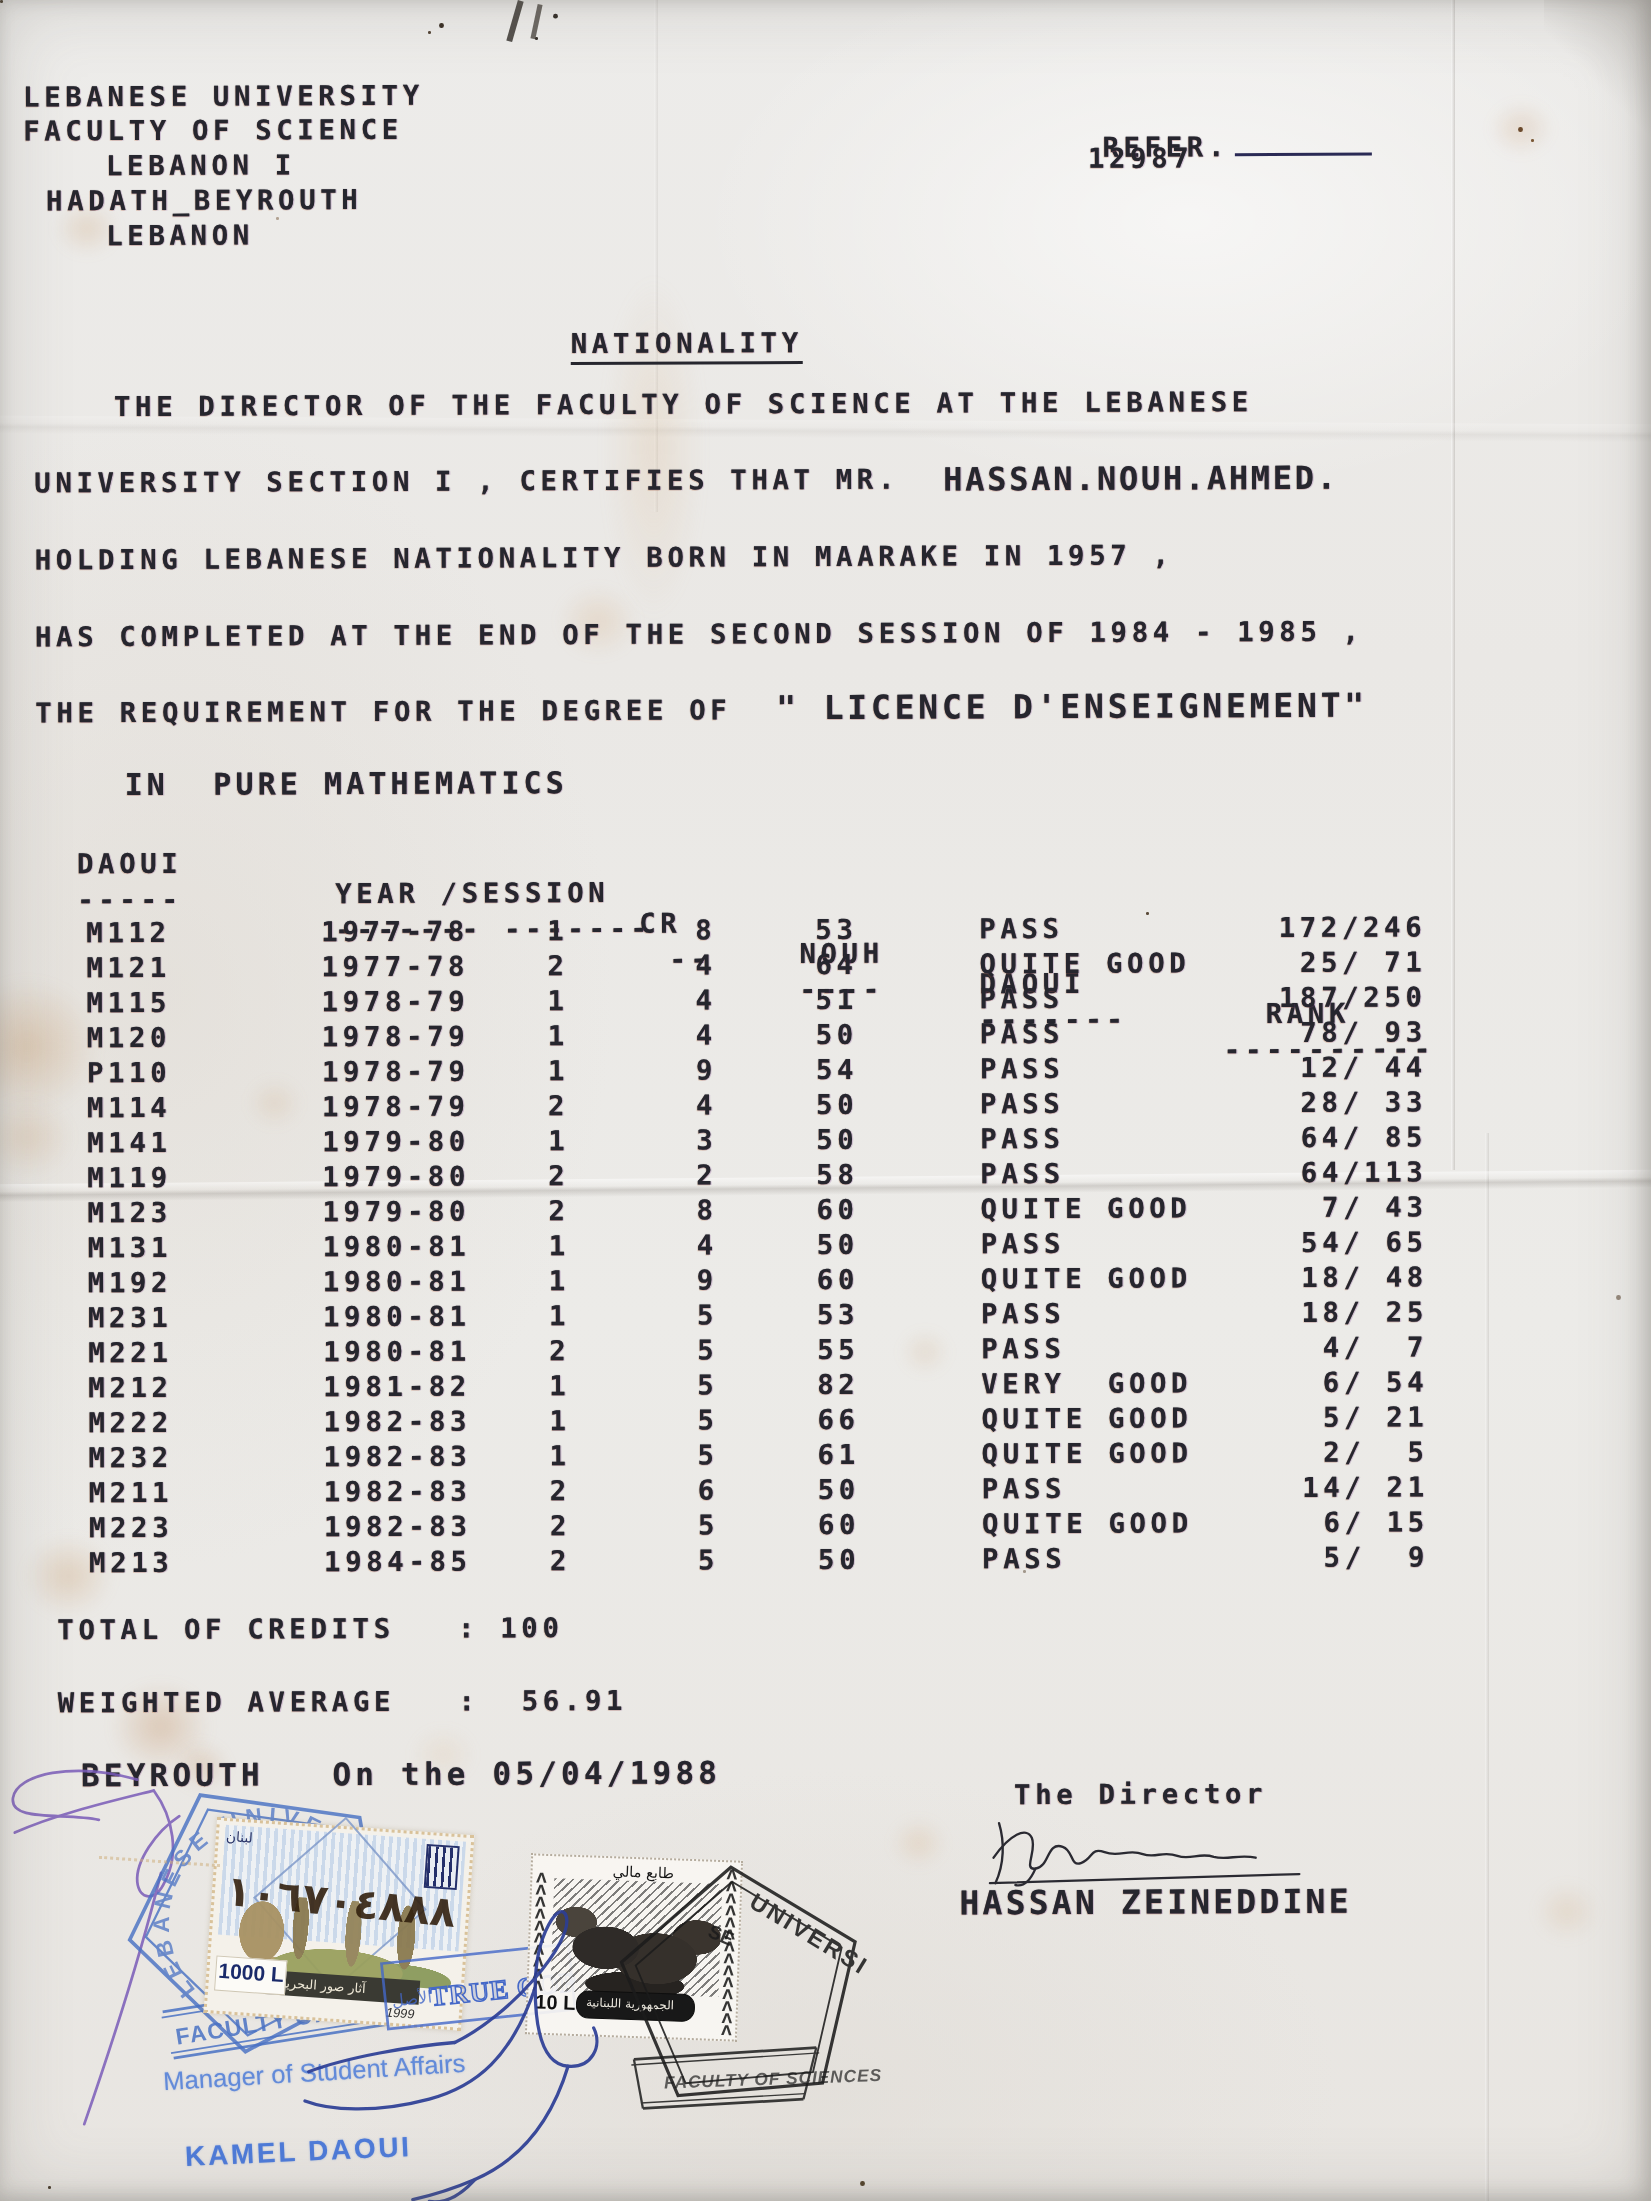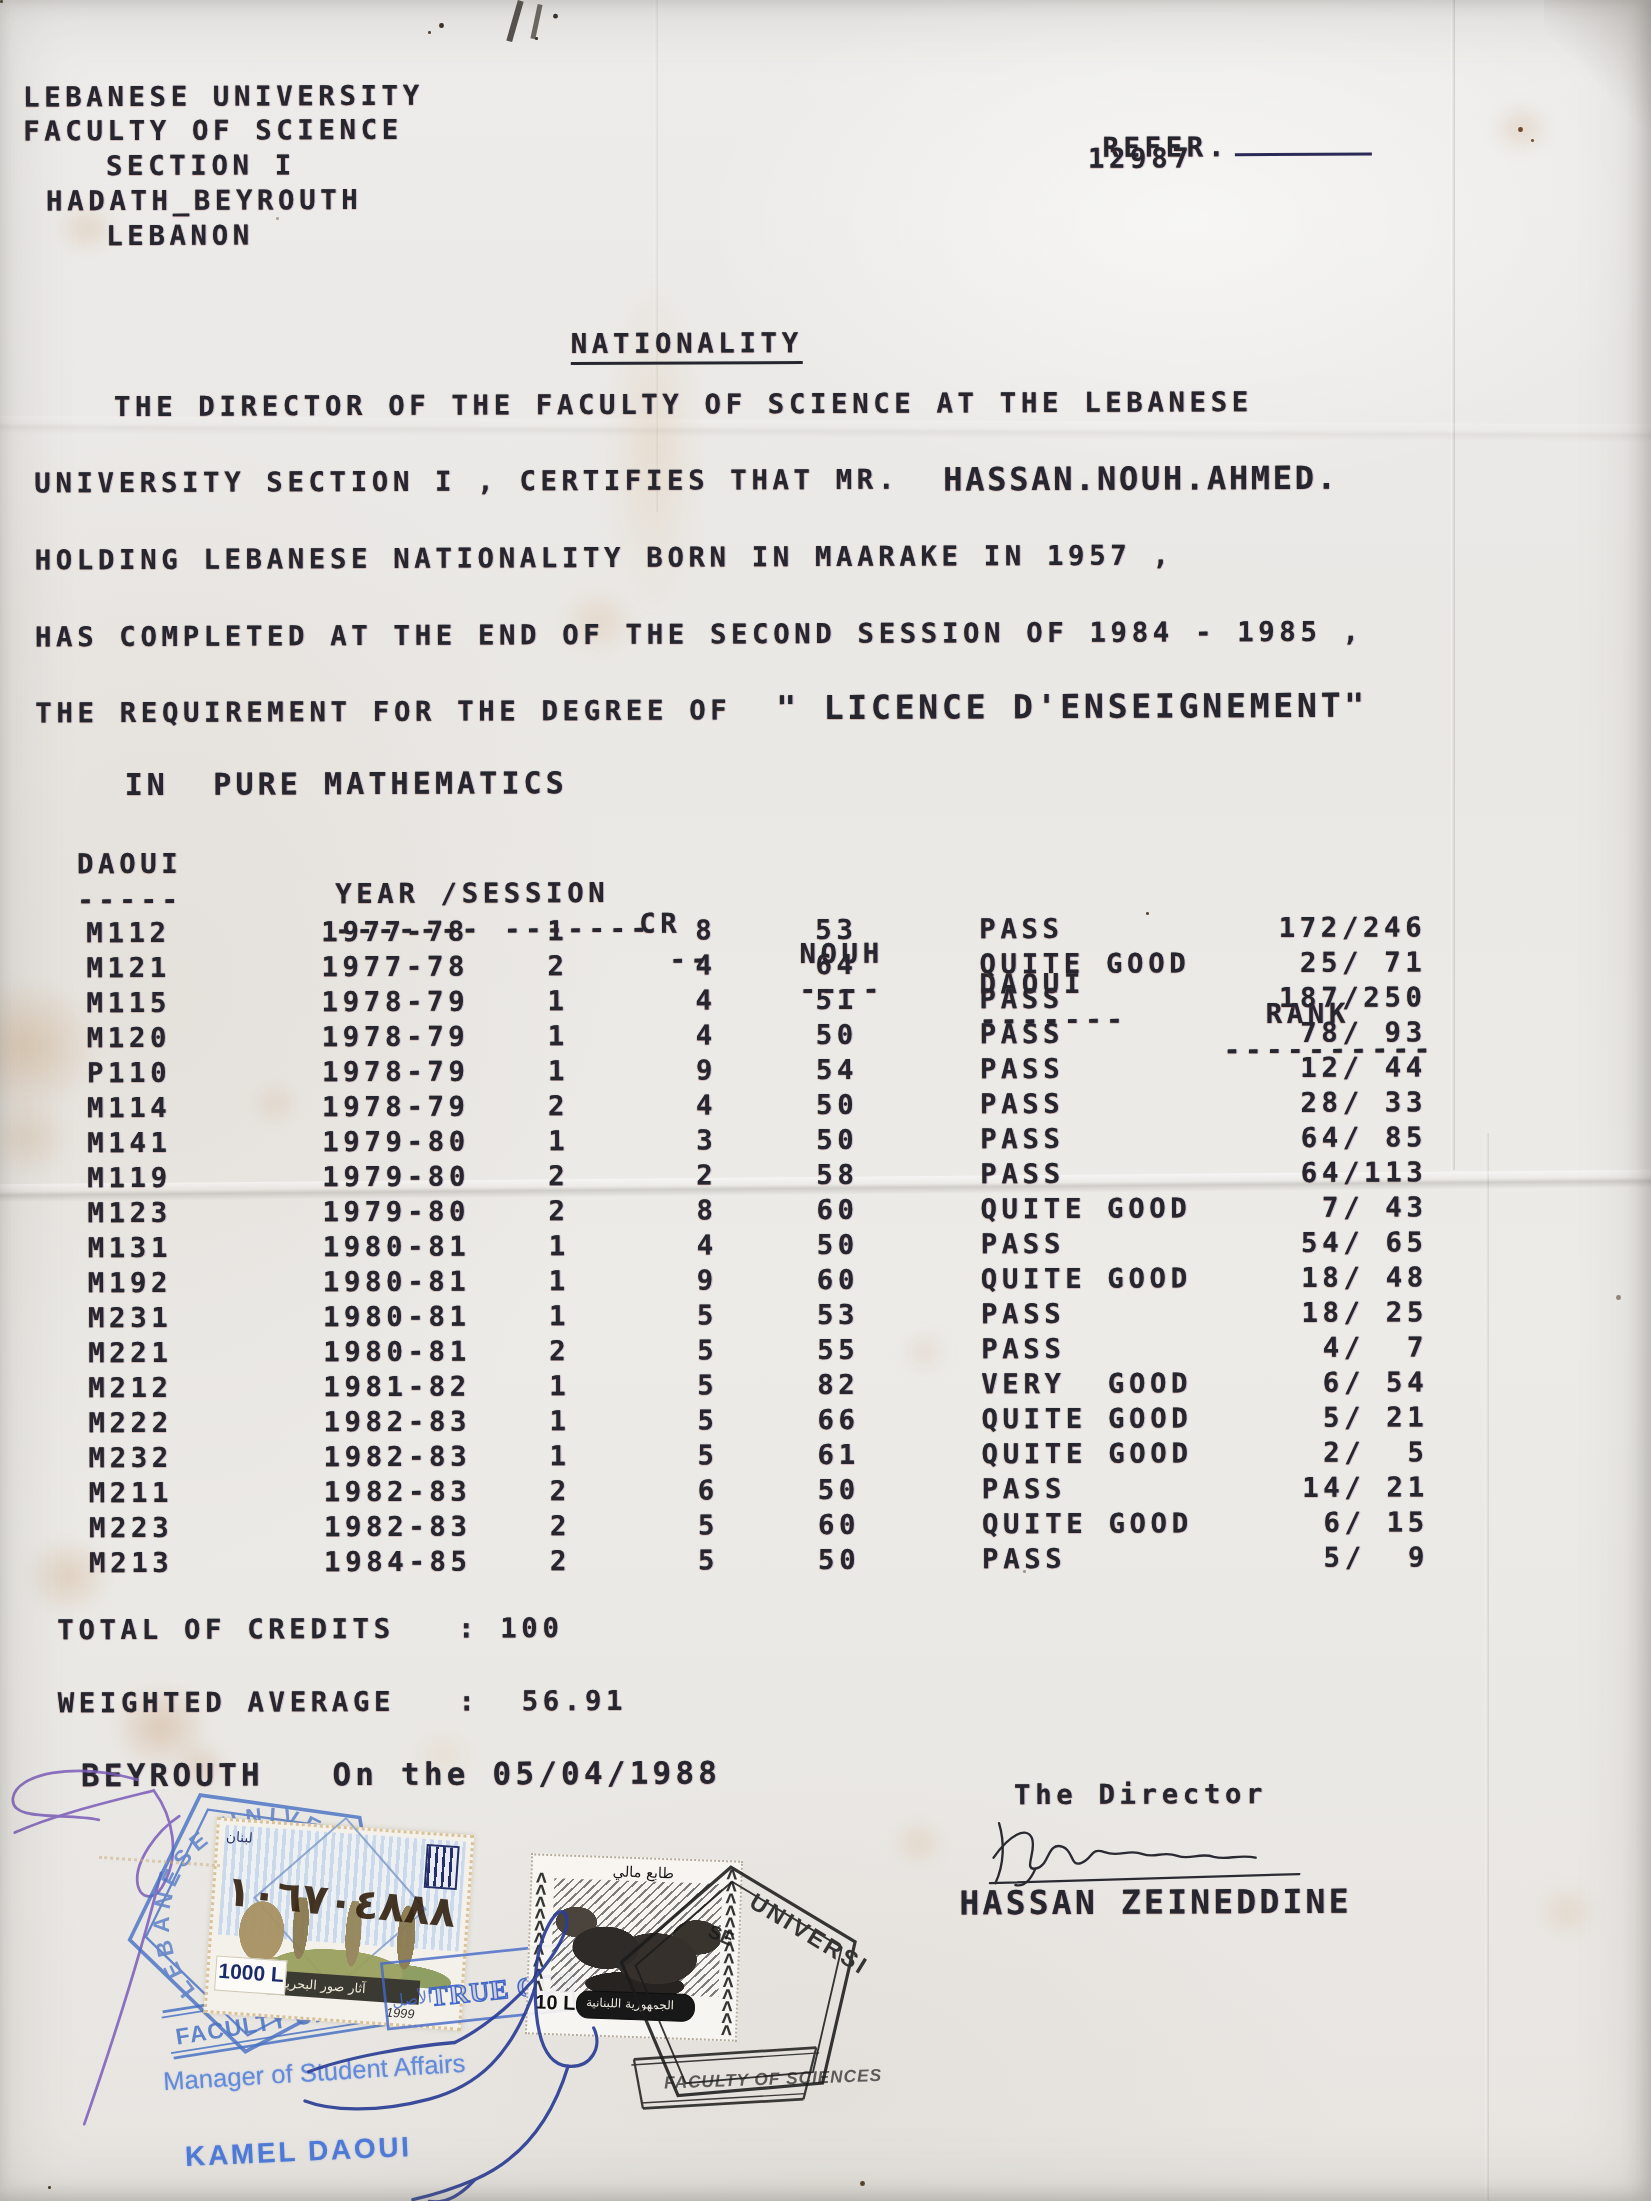--- a/index.html
+++ b/index.html
@@ -65,21 +65,21 @@
   <div class="stain" style="left:1535px;top:1882px;width:64px;height:59px;background:radial-gradient(rgba(201,151,95,.18),transparent 70%);"></div>
   <div class="stain" style="left:891px;top:1818px;width:55px;height:50px;background:radial-gradient(rgba(207,154,96,.20),transparent 70%);"></div>
   <div class="stain" style="left:411px;top:1727px;width:64px;height:55px;background:radial-gradient(rgba(216,176,128,.16),transparent 70%);"></div>
   <div class="stain" style="left:1489px;top:101px;width:64px;height:55px;background:radial-gradient(rgba(184,120,64,.18),transparent 70%);"></div>
   <div class="specks"></div>
 
   <div class="typed">
 
     <div class="t" style="left:27.4px;top:78px;">LEBANESE UNIVERSITY</div>
     <div class="t" style="left:27.4px;top:112px;">FACULTY OF SCIENCE</div>
-    <div class="t" style="left:110px;top:147px;">SECTION I</div>
+    <div class="t" style="left:110px;top:147px;">LEBANON I</div>
     <div class="t" style="left:50px;top:182px;">HADATH_BEYROUTH</div>
     <div class="t" style="left:110px;top:217px;">LEBANON</div>
 
     <div class="t" style="left:980px;top:102px;">
       <span>REFER.</span><span class="refer-line"></span>
     </div>
     <div class="t" style="left:1092px;top:144px;">12987</div>
 
     <div class="t title-underline" style="left:574px;top:327px;">NATIONALITY</div>
 

